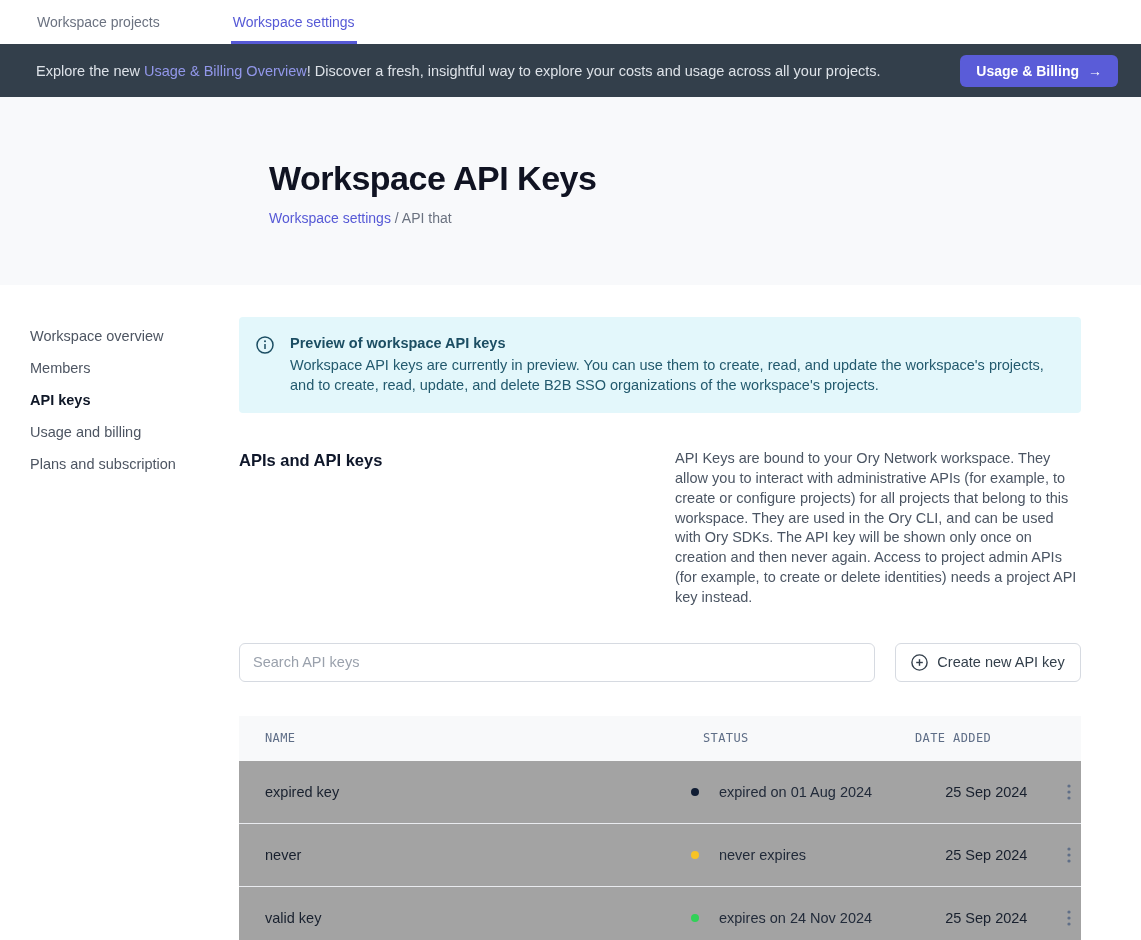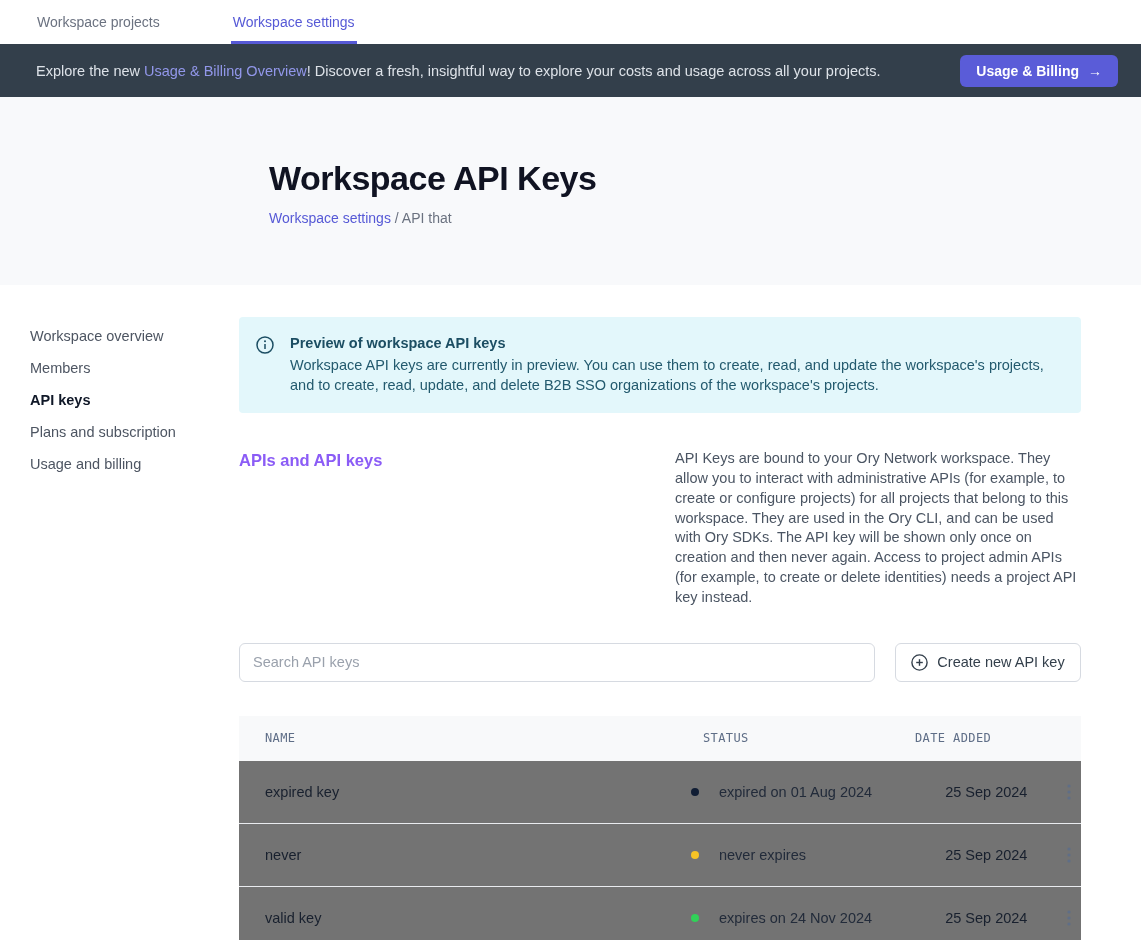--- a/index.html
+++ b/index.html
@@ -41,21 +41,21 @@
   
   .infobox { background: #e3f7fb; border-radius: 4px; display: flex; gap: 16px;
     padding: 18px 24px 18px 17px; }
   .infobox .icon-wrap { flex: none; padding-top: 1px; }
   .info-title { font-size: 14.5px; font-weight: 700; color: #1c4e63; }
   .info-body { font-size: 14.5px; color: #235a6e; line-height: 1.38; margin-top: 4px;
     max-width: 770px; }
 
   
   .section-row { display: flex; justify-content: space-between; margin-top: 36px; }
-  .section-heading { font-size: 16.5px; font-weight: 700; color: #8b5cf6; padding-top: 2px; }
+  .section-heading { font-size: 16.5px; font-weight: 700; color: #0f172a; padding-top: 2px; }
   .section-desc { width: 406px; font-size: 14.5px; color: #4b5563; line-height: 1.37; }
 
   
   .controls { display: flex; gap: 20px; margin-top: 35px; }
   .search-input { flex: 1; height: 39px; border: 1px solid #d6dae1; border-radius: 6px;
     padding: 0 13px; font-family: "Liberation Sans", sans-serif; font-size: 14.5px;
     color: #101828; outline: none; }
   .search-input::placeholder { color: #9aa1ac; }
   .create-btn { width: 186px; height: 39px; background: #ffffff; border: 1px solid #d6dae1;
     border-radius: 6px; display: flex; align-items: center; justify-content: center;
@@ -65,21 +65,21 @@
   
   .table { margin-top: 34px; }
   .thead { display: flex; align-items: center; height: 45px; background: #f8f9fa; }
   .th { font-family: "DejaVu Sans Mono", monospace; font-size: 12px; color: #5f6e87;
     letter-spacing: 0.4px; }
   .col-name { width: 464px; padding-left: 26px; }
   .col-status { width: 212px; }
   .col-date { width: 115px; }
   .col-actions { flex: 1; display: flex; justify-content: center; }
   .trow { display: flex; align-items: center; height: 63px; border-bottom: 1px solid #e9ebef;
-    background: #737373; }
+    background: #a3a3a3; }
   .cell-name { font-size: 14.5px; color: #18202e; }
   .cell-status { display: flex; align-items: center; gap: 20px; font-size: 14.5px; color: #222b3a; }
   .dot { width: 8px; height: 8px; border-radius: 50%; flex: none; }
   .cell-date { font-size: 14.5px; color: #18202e; margin-left: 48px; }
   .kebab { width: 24px; height: 24px; display: flex; align-items: center;
     justify-content: center; cursor: pointer; border-radius: 4px; }
 </style>
 </head>
 <body>
 
@@ -100,22 +100,22 @@
   <div class="hero-title">Workspace API Keys</div>
   <div class="breadcrumb"><a>Workspace settings</a><span class="crumb-rest"> / API that</span></div>
 </div>
 
 <div class="content">
 
   <div class="sidebar">
     <div class="side-item">Workspace overview</div>
     <div class="side-item">Members</div>
     <div class="side-item active">API keys</div>
+    <div class="side-item">Usage and billing</div>
     <div class="side-item">Plans and subscription</div>
-    <div class="side-item">Usage and billing</div>
   </div>
 
   <div class="main">
 
     <div class="infobox">
       <div class="icon-wrap">
         <svg width="18" height="18" viewBox="0 0 18 18" fill="none">
           <circle cx="9" cy="9" r="8" stroke="#1c4e63" stroke-width="1.5"></circle>
           <line x1="9" y1="8" x2="9" y2="13" stroke="#1c4e63" stroke-width="1.5"></line>
           <circle cx="9" cy="5.2" r="1" fill="#1c4e63"></circle>

